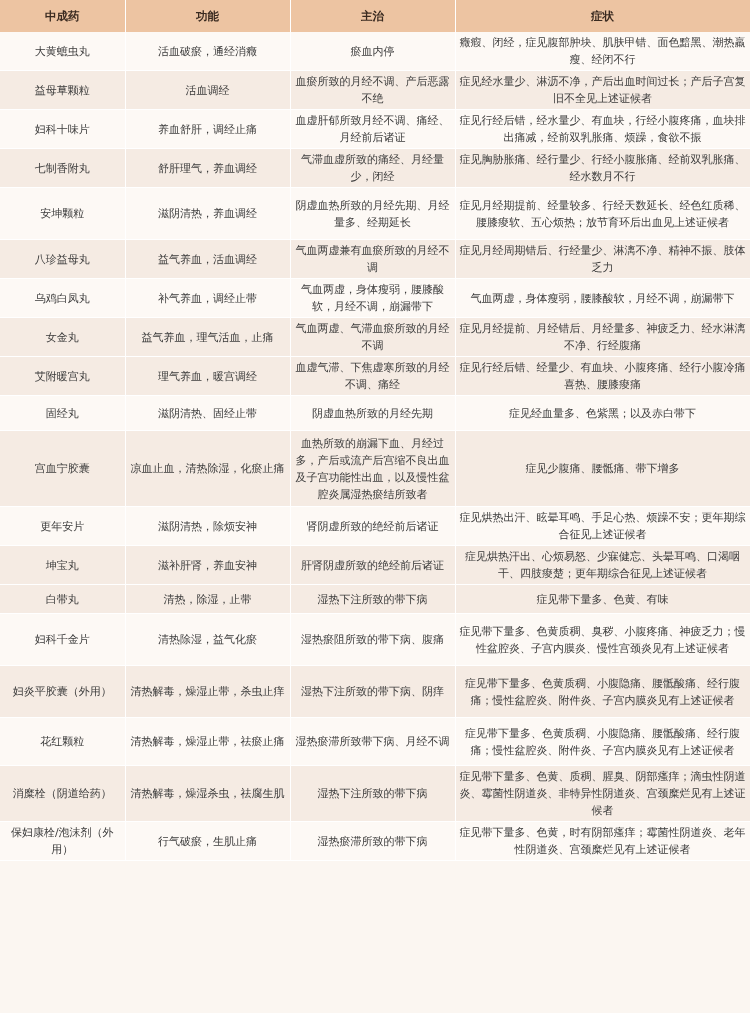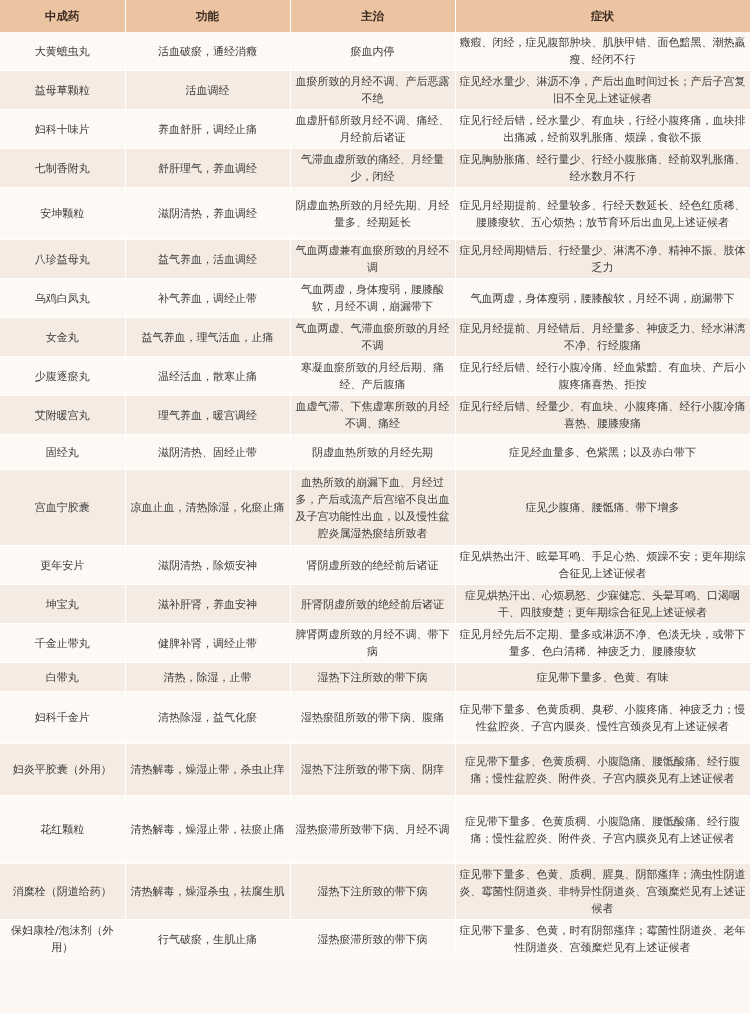--- a/index.html
+++ b/index.html
@@ -76,26 +76,20 @@
         <td>补气养血，调经止带</td>
         <td>气血两虚，身体瘦弱，腰膝酸软，月经不调，崩漏带下</td>
         <td>气血两虚，身体瘦弱，腰膝酸软，月经不调，崩漏带下</td>
       </tr>
       <tr class="even" style="height: 35px;">
         <td>女金丸</td>
         <td>益气养血，理气活血，止痛</td>
         <td>气血两虚、气滞血瘀所致的月经不调</td>
         <td>症见月经提前、月经错后、月经量多、神疲乏力、经水淋漓不净、行经腹痛</td>
       </tr>
-      <tr class="odd" style="height: 36px;">
-        <td>少腹逐瘀丸</td>
-        <td>温经活血，散寒止痛</td>
-        <td>寒凝血瘀所致的月经后期、痛经、产后腹痛</td>
-        <td>症见行经后错、经行小腹冷痛、经血紫黯、有血块、产后小腹疼痛喜热、拒按</td>
-      </tr>
       <tr class="even" style="height: 35px;">
         <td>艾附暖宫丸</td>
         <td>理气养血，暖宫调经</td>
         <td>血虚气滞、下焦虚寒所致的月经不调、痛经</td>
         <td>症见行经后错、经量少、有血块、小腹疼痛、经行小腹冷痛喜热、腰膝痠痛</td>
       </tr>
       <tr class="odd" style="height: 35px;">
         <td>固经丸</td>
         <td>滋阴清热、固经止带</td>
         <td>阴虚血热所致的月经先期</td>
@@ -112,45 +106,39 @@
         <td>滋阴清热，除烦安神</td>
         <td>肾阴虚所致的绝经前后诸证</td>
         <td>症见烘热出汗、眩晕耳鸣、手足心热、烦躁不安；更年期综合征见上述证候者</td>
       </tr>
       <tr class="even" style="height: 36px;">
         <td>坤宝丸</td>
         <td>滋补肝肾，养血安神</td>
         <td>肝肾阴虚所致的绝经前后诸证</td>
         <td>症见烘热汗出、心烦易怒、少寐健忘、头晕耳鸣、口渴咽干、四肢痠楚；更年期综合征见上述证候者</td>
       </tr>
-      <tr class="odd" style="height: 36px;">
-        <td>千金止带丸</td>
-        <td>健脾补肾，调经止带</td>
-        <td>脾肾两虚所致的月经不调、带下病</td>
-        <td>症见月经先后不定期、量多或淋沥不净、色淡无块，或带下量多、色白清稀、神疲乏力、腰膝痠软</td>
-      </tr>
       <tr class="even" style="height: 29px;">
         <td>白带丸</td>
         <td>清热，除湿，止带</td>
         <td>湿热下注所致的带下病</td>
         <td>症见带下量多、色黄、有味</td>
       </tr>
       <tr class="odd" style="height: 52px;">
         <td>妇科千金片</td>
         <td>清热除湿，益气化瘀</td>
         <td>湿热瘀阻所致的带下病、腹痛</td>
         <td>症见带下量多、色黄质稠、臭秽、小腹疼痛、神疲乏力；慢性盆腔炎、子宫内膜炎、慢性宫颈炎见有上述证候者</td>
       </tr>
       <tr class="even" style="height: 52px;">
         <td>妇炎平胶囊（外用）</td>
         <td>清热解毒，燥湿止带，杀虫止痒</td>
         <td>湿热下注所致的带下病、阴痒</td>
         <td>症见带下量多、色黄质稠、小腹隐痛、腰骶酸痛、经行腹痛；慢性盆腔炎、附件炎、子宫内膜炎见有上述证候者</td>
       </tr>
-      <tr class="odd" style="height: 68px;">
+      <tr class="odd" style="height: 48px;">
         <td>花红颗粒</td>
         <td>清热解毒，燥湿止带，祛瘀止痛</td>
         <td>湿热瘀滞所致带下病、月经不调</td>
         <td>症见带下量多、色黄质稠、小腹隐痛、腰骶酸痛、经行腹痛；慢性盆腔炎、附件炎、子宫内膜炎见有上述证候者</td>
       </tr>
       <tr class="even" style="height: 52px;">
         <td>消糜栓（阴道给药）</td>
         <td>清热解毒，燥湿杀虫，祛腐生肌</td>
         <td>湿热下注所致的带下病</td>
         <td>症见带下量多、色黄、质稠、腥臭、阴部瘙痒；滴虫性阴道炎、霉菌性阴道炎、非特异性阴道炎、宫颈糜烂见有上述证候者</td>

